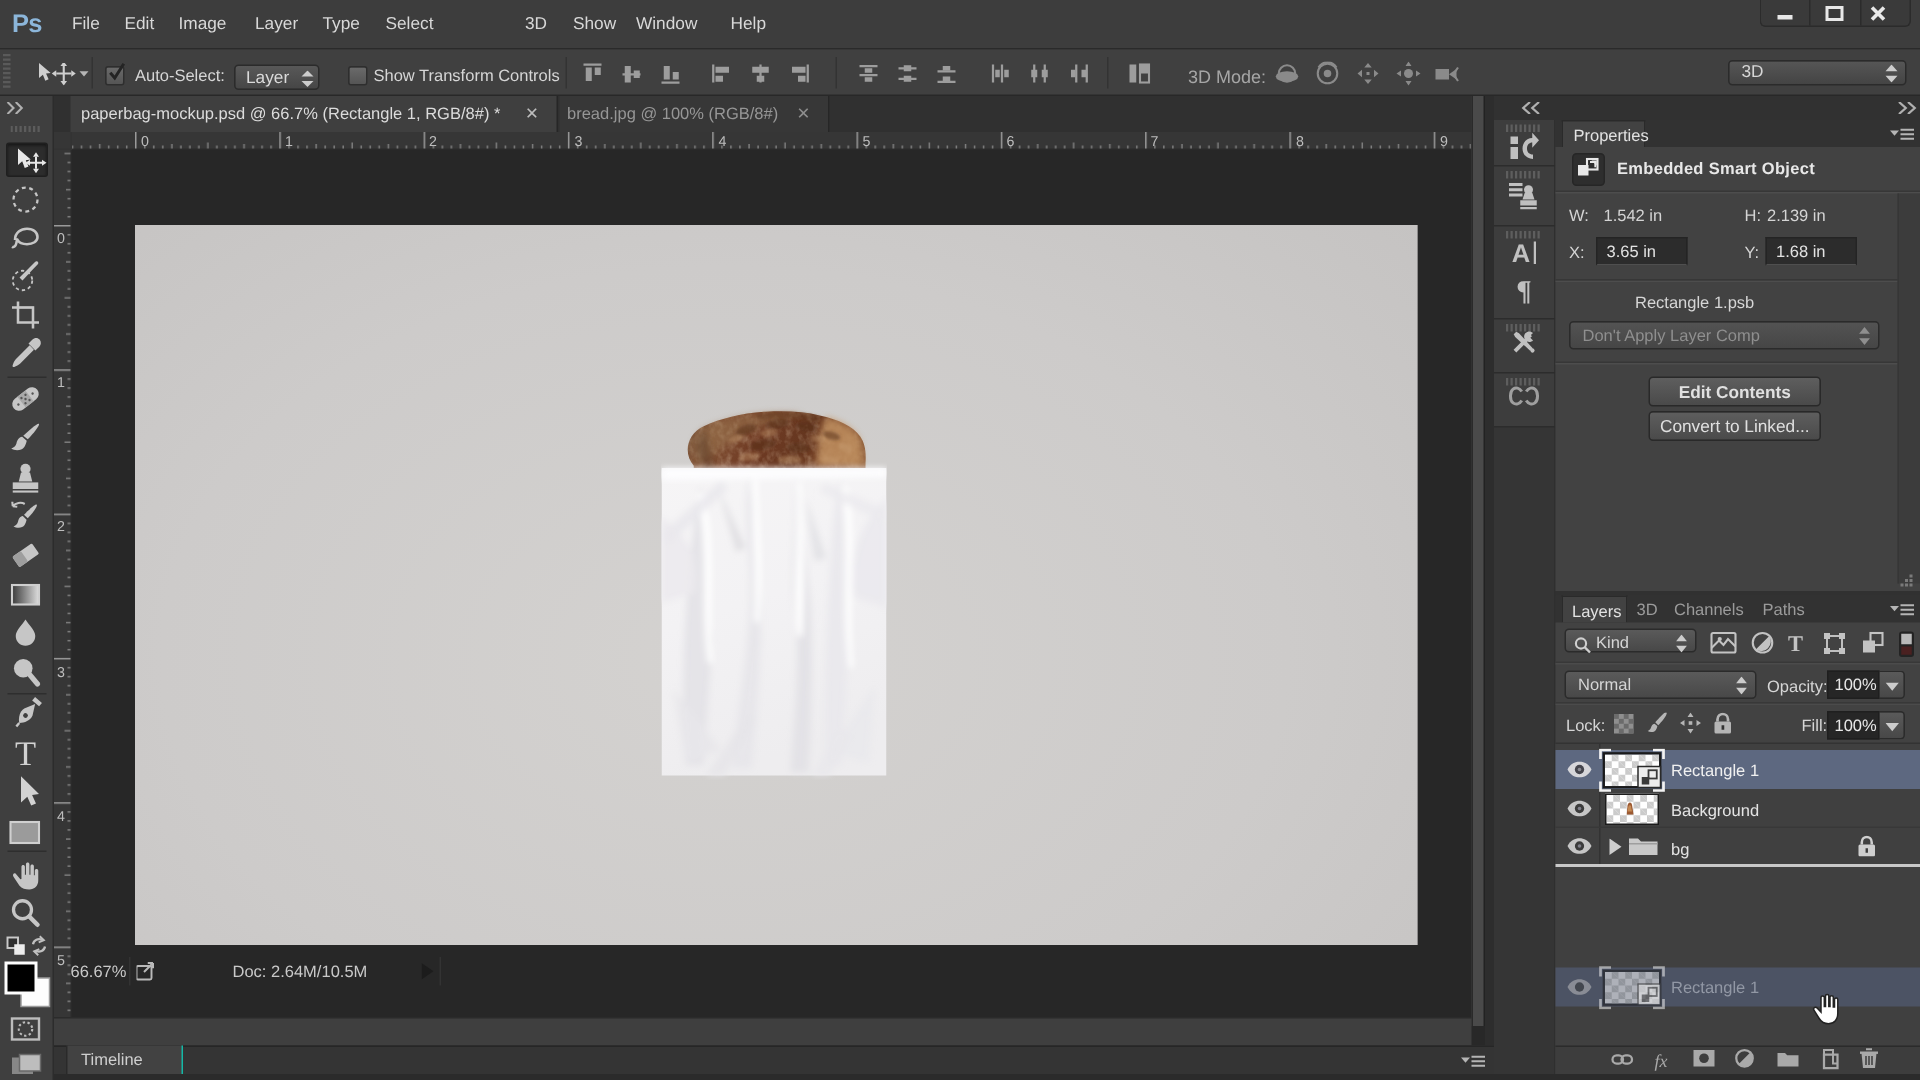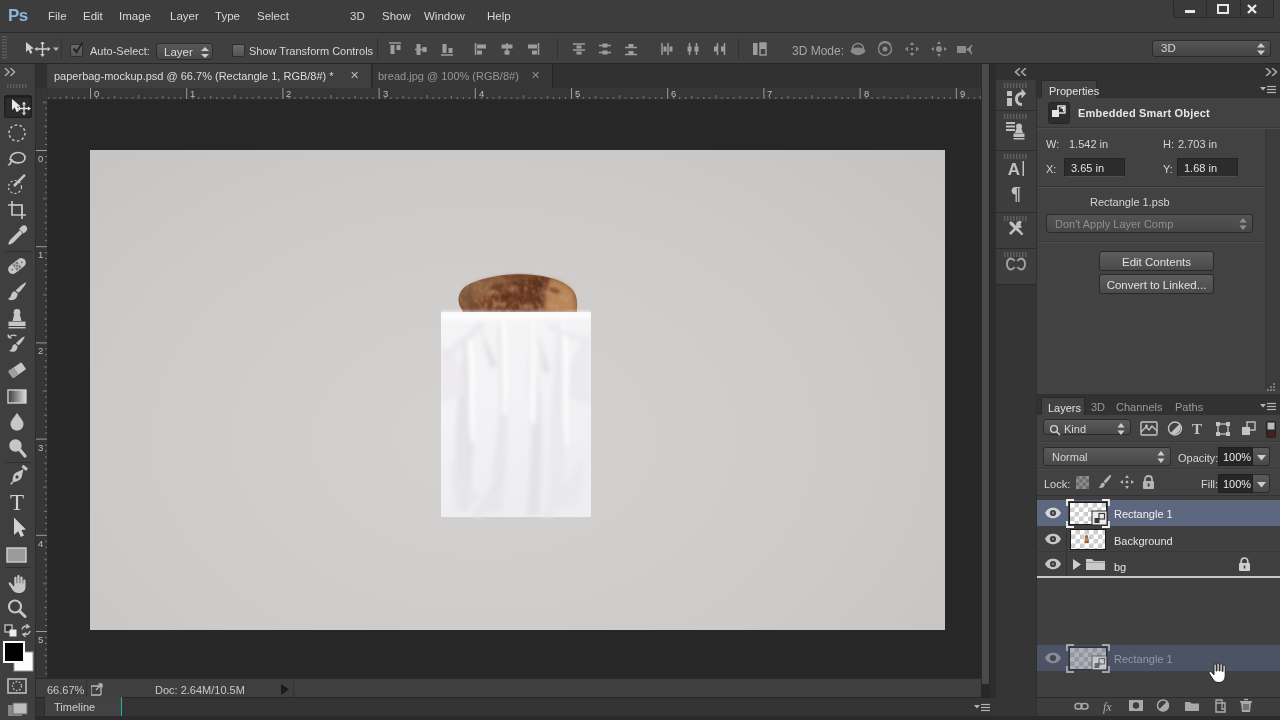--- a/index.html
+++ b/index.html
@@ -556,21 +556,21 @@
           <path d="M100 257 L120 225 L126 230 L112 257 Z" fill="#e8e7eb" opacity="0.75"></path>
         </g>
       </g>
     </svg>
   </div>
 
   <div class="abs" style="left:981px;top:64px;width:9px;height:620px;background:#4a4a4a;border-left:1px solid #2a2a2a;border-right:1px solid #222;"></div>
   <div class="abs" style="left:990px;top:64px;width:6px;height:656px;background:#2d2d2d;"></div>
 
   <div class="abs" id="statusbar" style="left:36px;top:678px;width:945px;height:19px;background:#3f3f3f;border-top:1px solid #2b2b2b;"></div>
-  <div class="abs" id="statusbar-content" style="left:36px;top:680px;width:945px;height:19px;">
+  <div class="abs" id="statusbar-content" style="left:36px;top:638px;width:945px;height:19px;">
     <span class="abs" style="left:11px;top:4px;font-size:11px;color:#c9c9c9;">66.67%</span>
     <div class="abs" style="left:50px;top:0;width:1px;height:19px;background:#333;"></div>
     <svg class="abs" style="left:55px;top:3px;" width="16" height="13">
         <rect x="0" y="3" width="10" height="9" rx="1" fill="none" stroke="#b9b9b9" stroke-width="1.3"></rect>
         <path d="M5 7 L11 1 M11 1 L7.5 1 M11 1 L11 4.5" stroke="#b9b9b9" stroke-width="1.3" fill="none"></path>
       </svg>
     <span class="abs" style="left:119px;top:4px;font-size:11px;color:#c9c9c9;">Doc: 2.64M/10.5M</span>
     <svg class="abs" style="left:245px;top:4px;" width="8" height="11">
         <path d="M0 0 L8 5.5 L0 11 Z" fill="#1c1c1c"></path>
       </svg>
@@ -689,21 +689,21 @@
       <rect x="10" y="4" width="7" height="7" fill="none" stroke="#e8e8e8" stroke-width="1.4"></rect>
       <path d="M12 6 L15.5 6 L15.5 9.5" fill="none" stroke="#e8e8e8" stroke-width="1.2"></path>
         <path d="M16.5 5 L13 5 L16.5 8.5 Z" fill="#e8e8e8"></path>
     </svg>
     <div class="abs" style="left:1078px;top:107px;font-size:11px;font-weight:bold;color:#e8e8e8;letter-spacing:0.2px;">Embedded Smart Object</div>
     <div class="abs" style="left:1037px;top:127px;width:243px;height:1px;background:#373737;box-shadow:0 1px 0 #4d4d4d;"></div>
 
     <div class="abs sm" style="left:1046px;top:138px;color:#d4d4d4;">W:</div>
     <div class="abs sm" style="left:1069px;top:138px;color:#d4d4d4;">1.542 in</div>
     <div class="abs sm" style="left:1163px;top:138px;color:#d4d4d4;">H:</div>
-    <div class="abs sm" style="left:1178px;top:138px;color:#d4d4d4;">2.703 in</div>
+    <div class="abs sm" style="left:1178px;top:138px;color:#d4d4d4;">2.139 in</div>
 
     <div class="abs sm" style="left:1046px;top:163px;color:#d4d4d4;">X:</div>
     <div class="abs" style="left:1064px;top:158px;width:61px;height:19px;background:#2c2c2c;border:1px solid #242424;border-bottom-color:#4f4f4f;">
       <span class="abs sm" style="left:6px;top:3px;color:#e2e2e2;">3.65 in</span>
     </div>
     <div class="abs sm" style="left:1163px;top:163px;color:#d4d4d4;">Y:</div>
     <div class="abs" style="left:1177px;top:158px;width:61px;height:19px;background:#2c2c2c;border:1px solid #242424;border-bottom-color:#4f4f4f;">
       <span class="abs sm" style="left:6px;top:3px;color:#e2e2e2;">1.68 in</span>
     </div>
     <div class="abs" style="left:1037px;top:186px;width:243px;height:1px;background:#373737;box-shadow:0 1px 0 #4d4d4d;"></div>
@@ -712,21 +712,21 @@
     <div class="abs" style="left:1046px;top:214px;width:207px;height:19px;background:linear-gradient(#535353,#464646);border:1px solid #2b2b2b;border-radius:3px;">
       <span class="abs sm" style="left:8px;top:3px;color:#8f8f8f;">Don't Apply Layer Comp</span>
       <svg class="abs" style="left:191px;top:3px;" width="10" height="12">
           <path d="M5 0 L8.6 4.5 L1.4 4.5 Z" fill="#8f8f8f"></path>
           <path d="M5 12 L8.6 7.5 L1.4 7.5 Z" fill="#8f8f8f"></path>
         </svg>
     </div>
     <div class="abs" style="left:1037px;top:241px;width:243px;height:1px;background:#373737;box-shadow:0 1px 0 #4d4d4d;"></div>
 
     <div class="abs" style="left:1099px;top:251px;width:115px;height:20px;background:linear-gradient(#5e5e5e,#4a4a4a);border:1px solid #292929;border-radius:3px;text-align:center;">
-      <span style="font-size:11.5px;color:#e0e0e0;line-height:19px;">Edit Contents</span>
+      <span style="font-size:11.5px;color:#e0e0e0;line-height:19px;font-weight:bold;">Edit Contents</span>
     </div>
     <div class="abs" style="left:1099px;top:274px;width:115px;height:20px;background:linear-gradient(#5e5e5e,#4a4a4a);border:1px solid #292929;border-radius:3px;text-align:center;">
       <span style="font-size:11.5px;color:#e0e0e0;line-height:19px;">Convert to Linked...</span>
     </div>
     <div class="abs" style="left:1265px;top:129px;width:15px;height:260px;background:#3c3c3c;border-left:1px solid #363636;"></div>
 
     <svg class="abs" style="left:1266px;top:382px;" width="10" height="10">
         <g fill="#7a7a7a">
           <rect x="7" y="1" width="2" height="2"></rect>
           <rect x="4" y="4" width="2" height="2"></rect>

